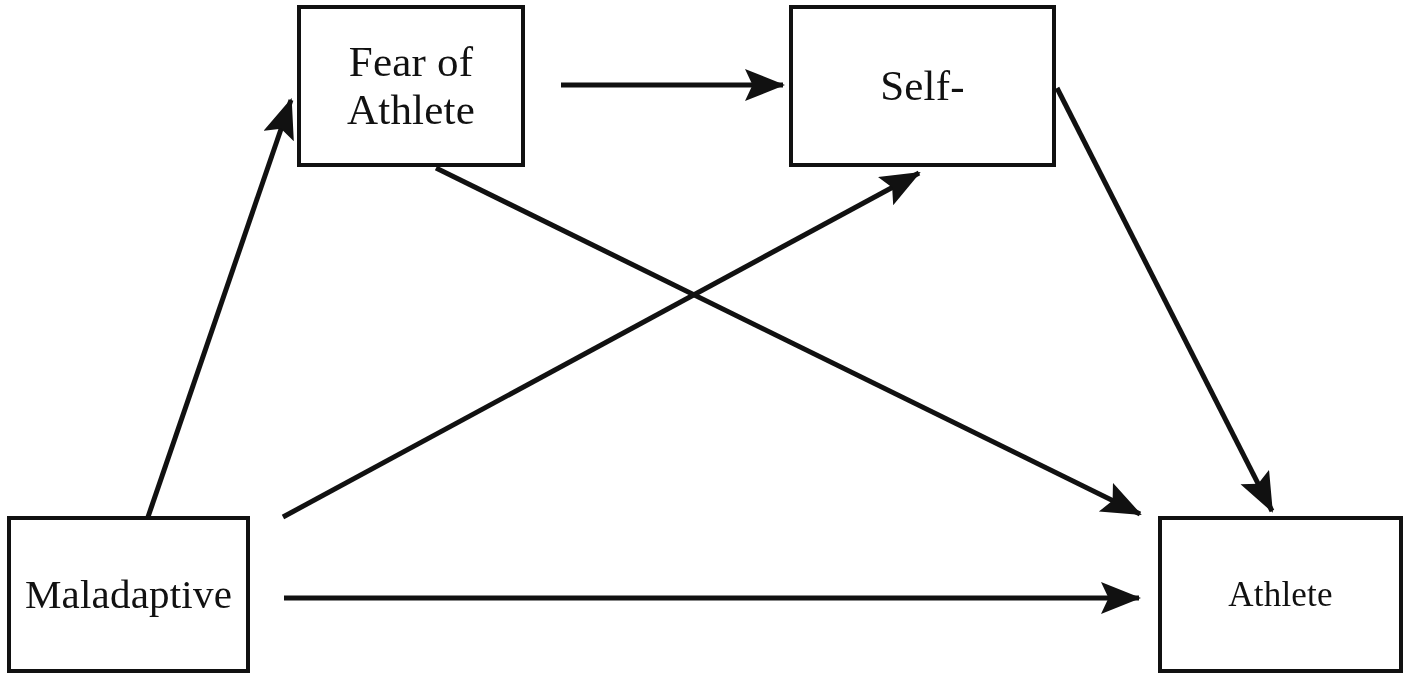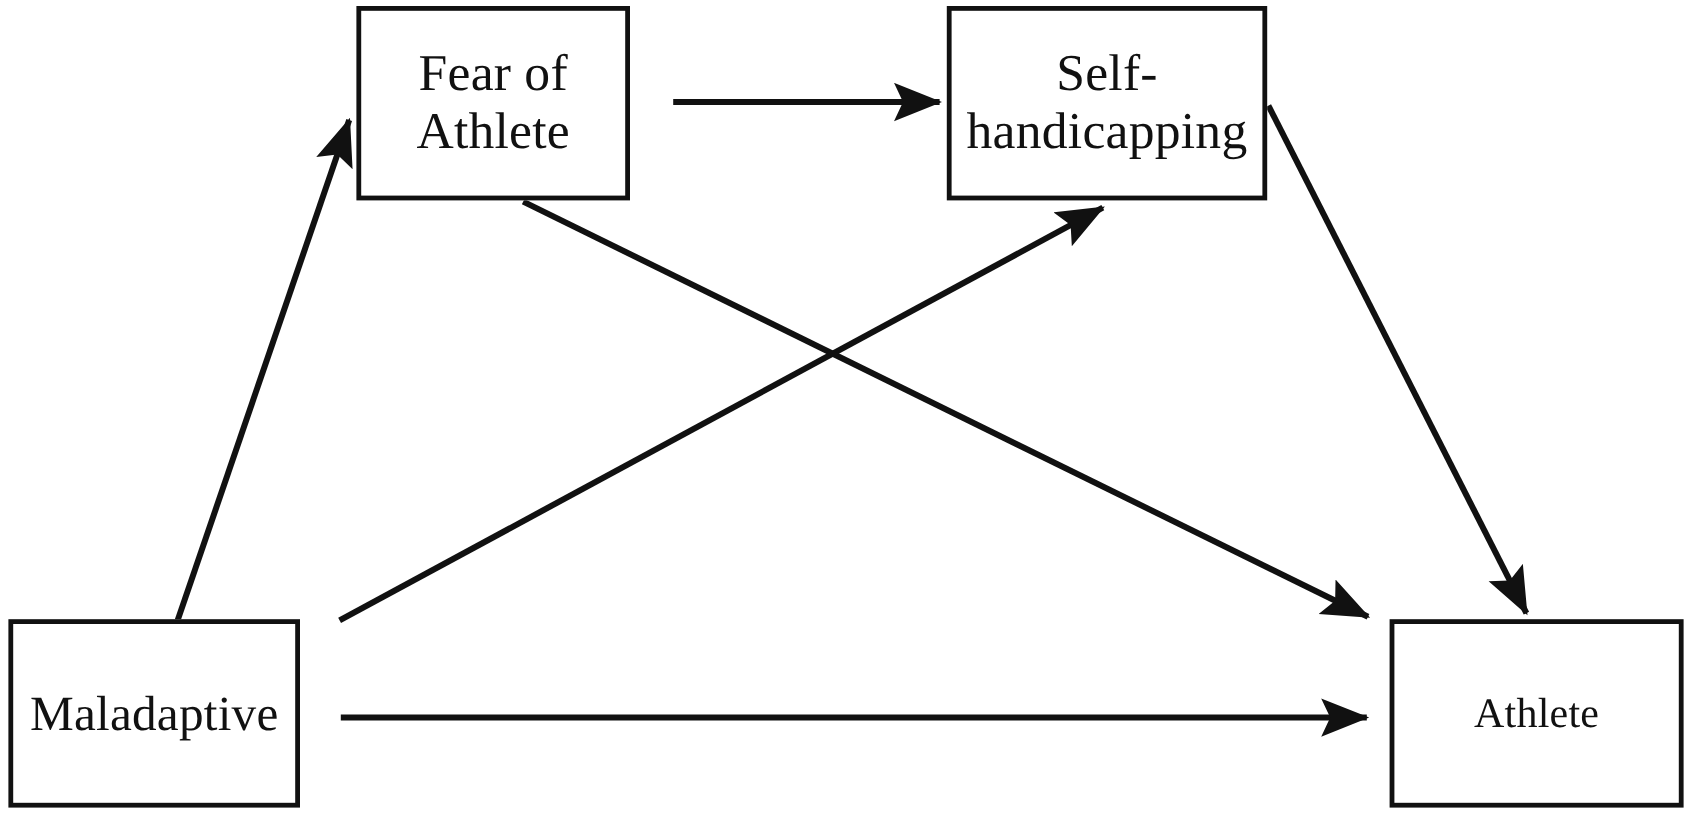--- a/index.html
+++ b/index.html
@@ -87,21 +87,20 @@
     <line x1="284" y1="598" x2="1139" y2="598" stroke="#111111" stroke-width="5" marker-end="url(#arrowhead)"></line>
   </svg>
 
   <div class="node-box" id="node-fear-of-failure">
     <span class="node-label">Fear of</span>
     <span class="node-label">Athlete</span>
   </div>
 
   <div class="node-box" id="node-self-handicapping">
     <span class="node-label">Self-</span>
-    <span class="node-label">handicapping</span>
   </div>
 
   <div class="node-box" id="node-maladaptive-perfectionism">
     <span class="node-label">Maladaptive</span>
   </div>
 
   <div class="node-box" id="node-athlete-burnout">
     <span class="node-label">Athlete</span>
   </div>
 

